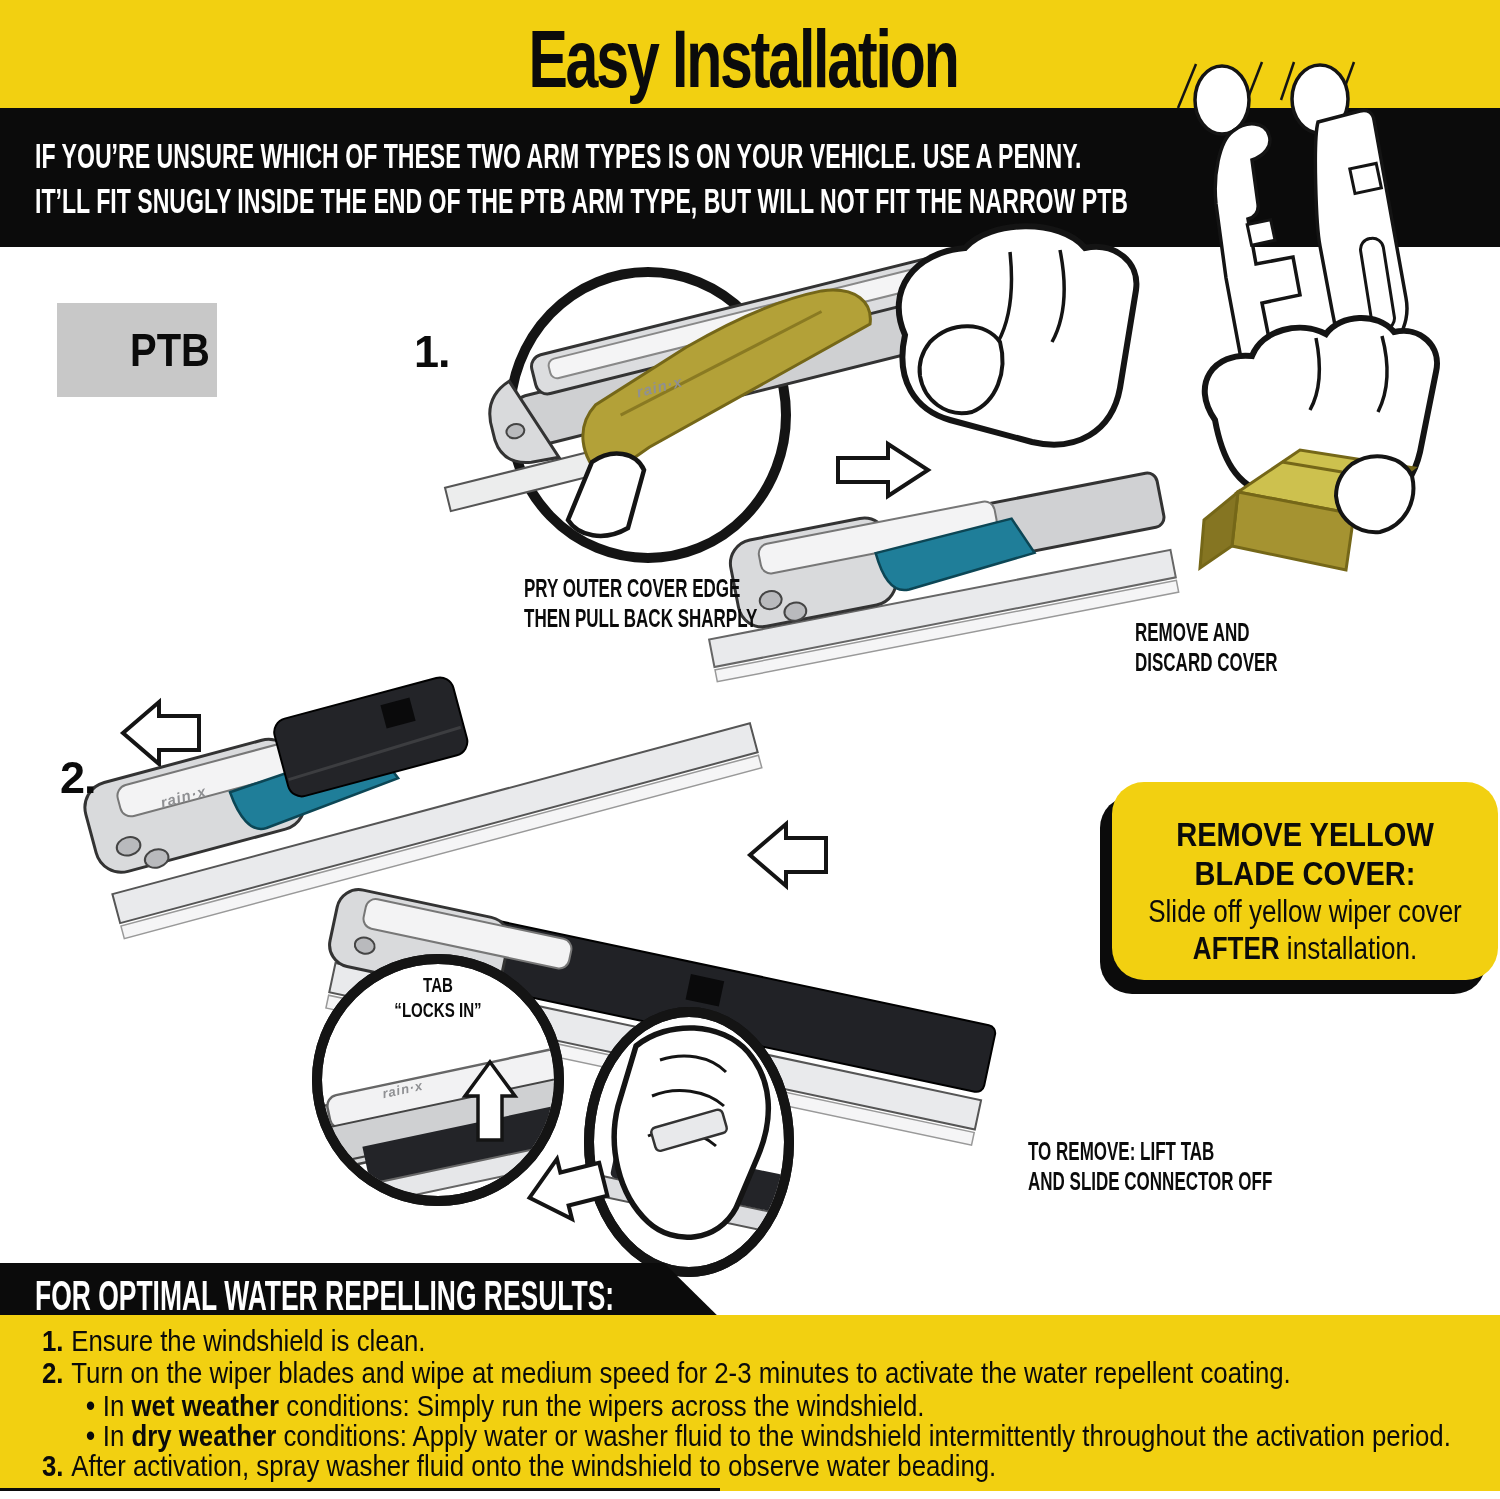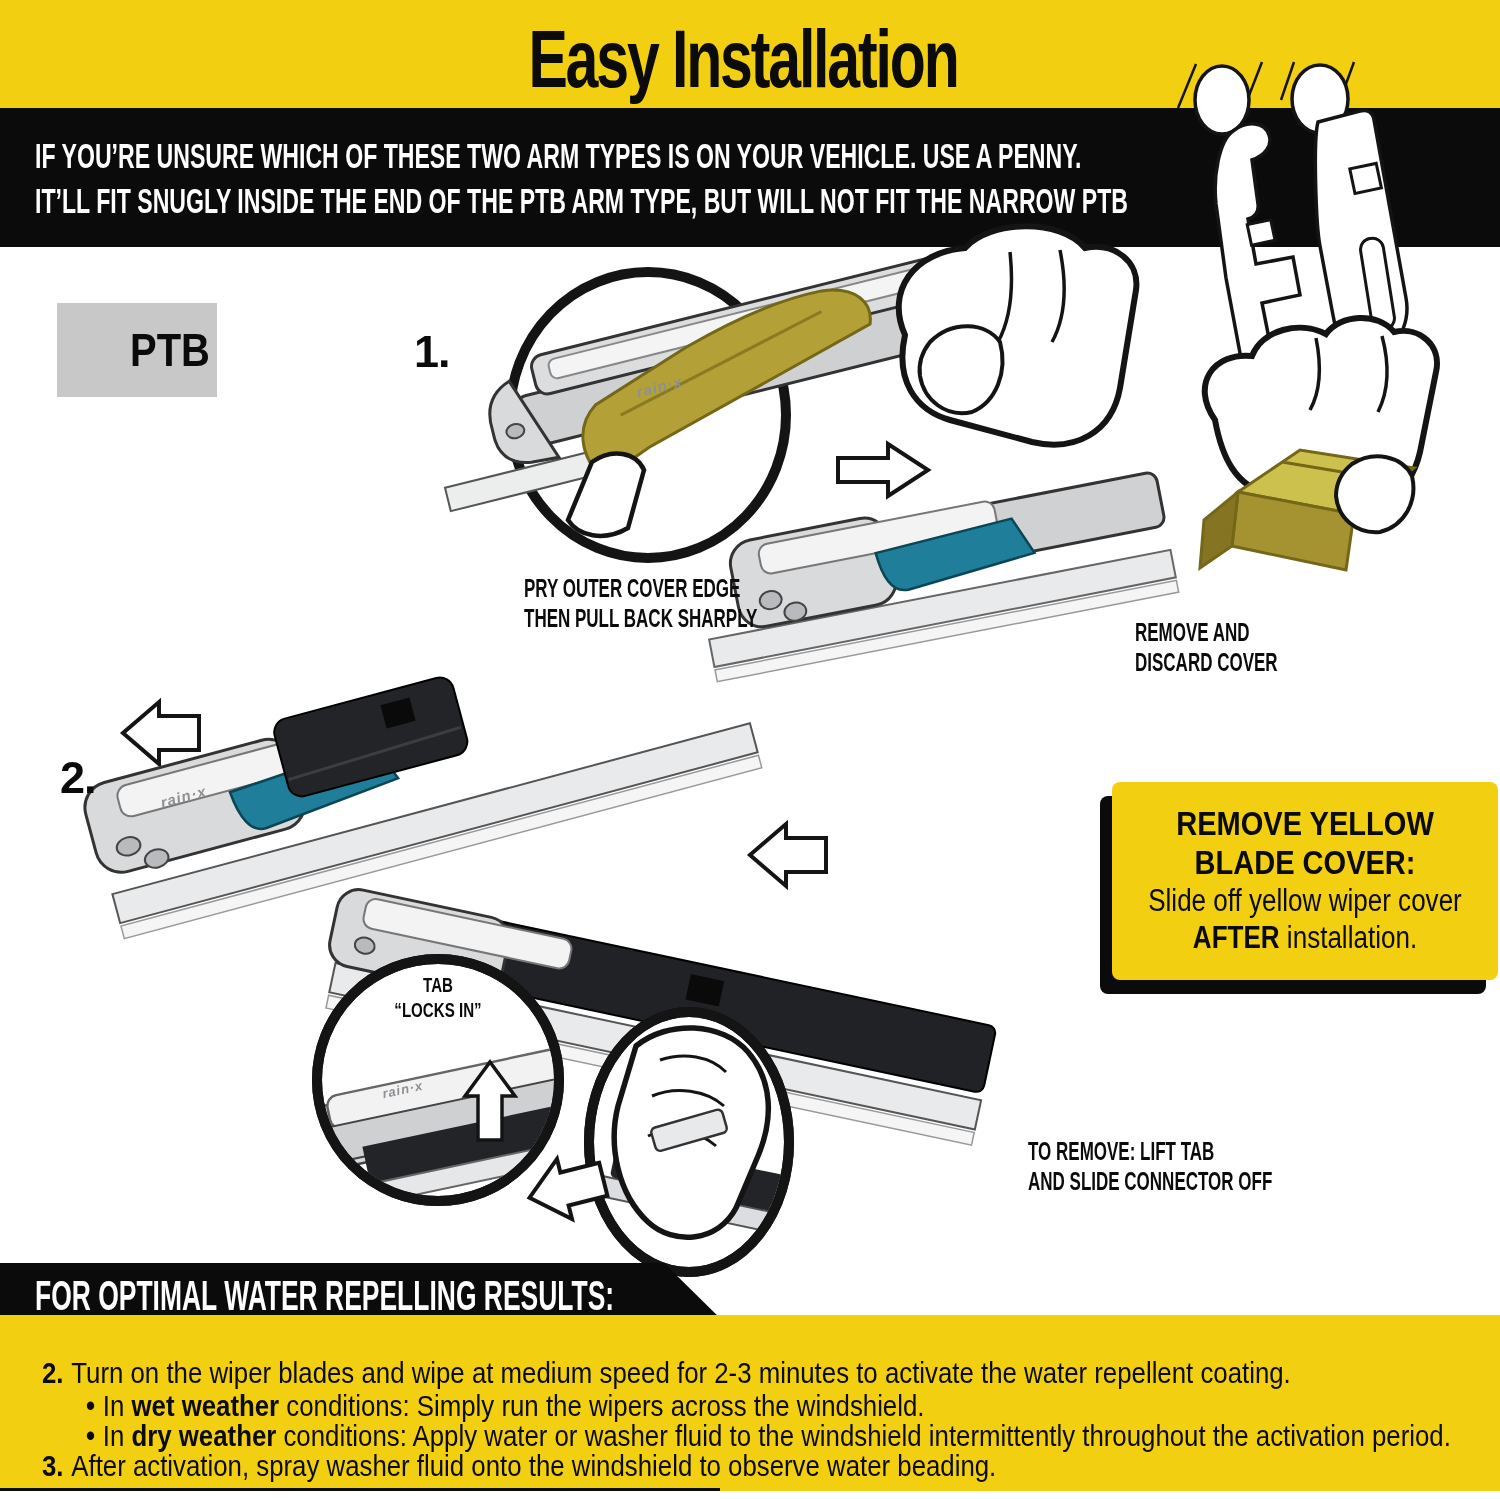--- a/index.html
+++ b/index.html
@@ -25,22 +25,22 @@
   #step1-num{left:414px;top:326px;}
   #step2-num{left:60px;top:752px;}
   .cap{font-weight:700;font-size:25px;line-height:30px;white-space:nowrap;
        transform:scaleX(.68);transform-origin:0 0;}
   #cap-pry{left:524px;top:573px;}
   #cap-discard{left:1135px;top:617px;}
   #cap-remove{left:1028px;top:1136px;}
   #tab-txt{left:338px;top:972px;width:200px;text-align:center;font-weight:700;font-size:21px;
            line-height:25px;transform:scaleX(.72);transform-origin:50% 0;}
   
-  #callout{left:1112px;top:782px;width:386px;height:198px;background:#F2D011;border-radius:8px;
-           box-shadow:-12px 14px 0 #0b0b0b;text-align:center;padding-top:22px;box-sizing:border-box;}
+  #callout{left:1112px;top:782px;width:386px;height:198px;background:#F2D011;border-radius:32px;
+           box-shadow:-12px 14px 0 #0b0b0b;text-align:center;padding-top:33px;box-sizing:border-box;}
   #callout .t{display:block;font-size:33px;font-weight:700;line-height:39px;transform:scaleX(.88);}
   #callout .b{display:block;font-size:31px;line-height:37px;transform:scaleX(.84);}
   
   #banner{left:0;top:1243px;width:740px;height:66px;background:#0b0b0b;
           clip-path:polygon(0 0,664px 0,731px 66px,0 66px);margin-top:20px;}
   #banner .t{position:absolute;left:35px;top:9px;color:#fff;font-weight:700;font-size:42px;
              white-space:nowrap;transform:scaleX(.63);transform-origin:0 0;}
   #footer{left:0;top:1315px;width:1500px;height:184px;background:#F2D011;}
   .lrow{position:absolute;font-size:30px;white-space:nowrap;z-index:2;}
   .lrow .in{display:inline-block;transform:scaleX(.86);transform-origin:0 50%;white-space:nowrap;}
@@ -238,20 +238,23 @@
     <span class="b">Slide off yellow wiper cover</span>
     <span class="b"><b>AFTER</b><span> installation.</span></span>
   </div>
 
   <div class="abs txt" id="banner">
     <span class="t">FOR OPTIMAL WATER REPELLING RESULTS:</span>
   </div>
 
   <div class="abs txt" id="footer"></div>
 
+  <div class="lrow" style="left:42px;top:1324px">
+    <span class="in"><span class="mk">1.</span><span>Ensure the windshield is clean.</span></span>
+  </div>
   <div class="lrow" style="left:42px;top:1356px">
     <span class="in"><span class="mk">2.</span><span>Turn on the wiper blades and wipe at medium speed for 2-3 minutes to activate the water repellent coating.</span></span>
   </div>
   <div class="lrow" style="left:86px;top:1389px">
     <span class="in"><span class="mk">•</span><span>In </span><b>wet weather</b><span> conditions: Simply run the wipers across the windshield.</span></span>
   </div>
   <div class="lrow" style="left:86px;top:1419px">
     <span class="in"><span class="mk">•</span><span>In </span><b>dry weather</b><span> conditions: Apply water or washer fluid to the windshield intermittently throughout the activation period.</span></span>
   </div>
   <div class="lrow" style="left:42px;top:1449px">

